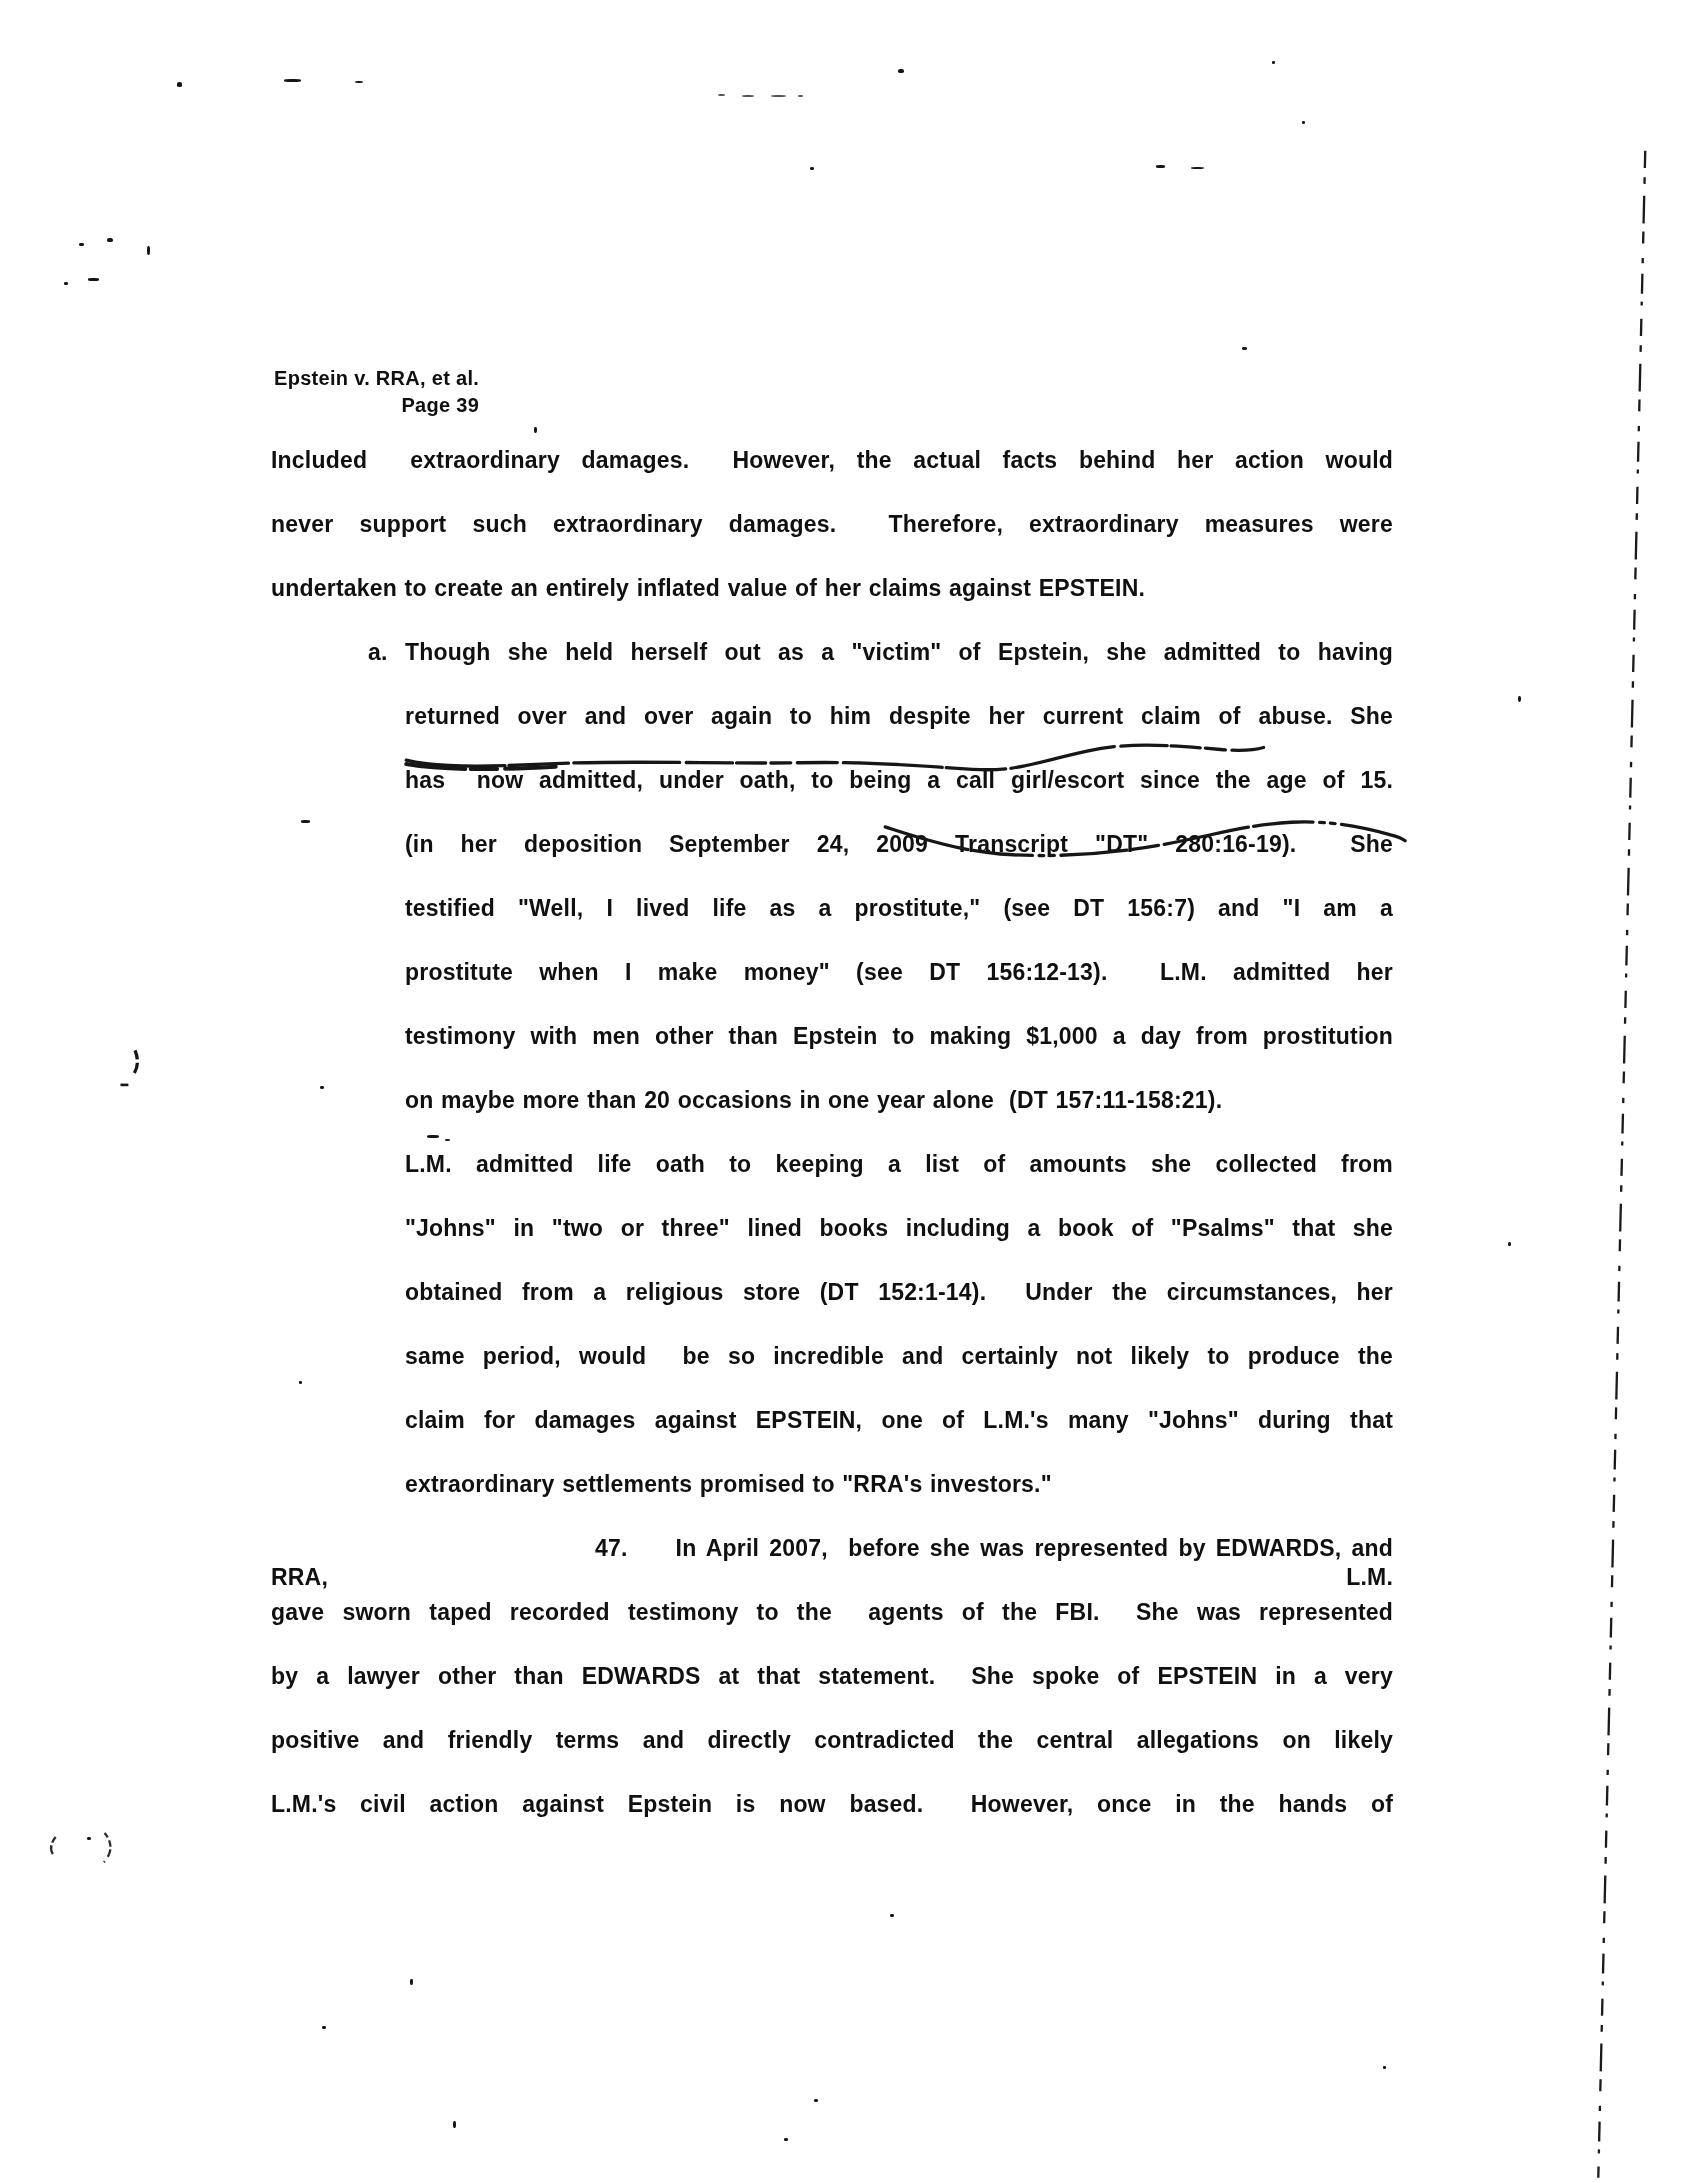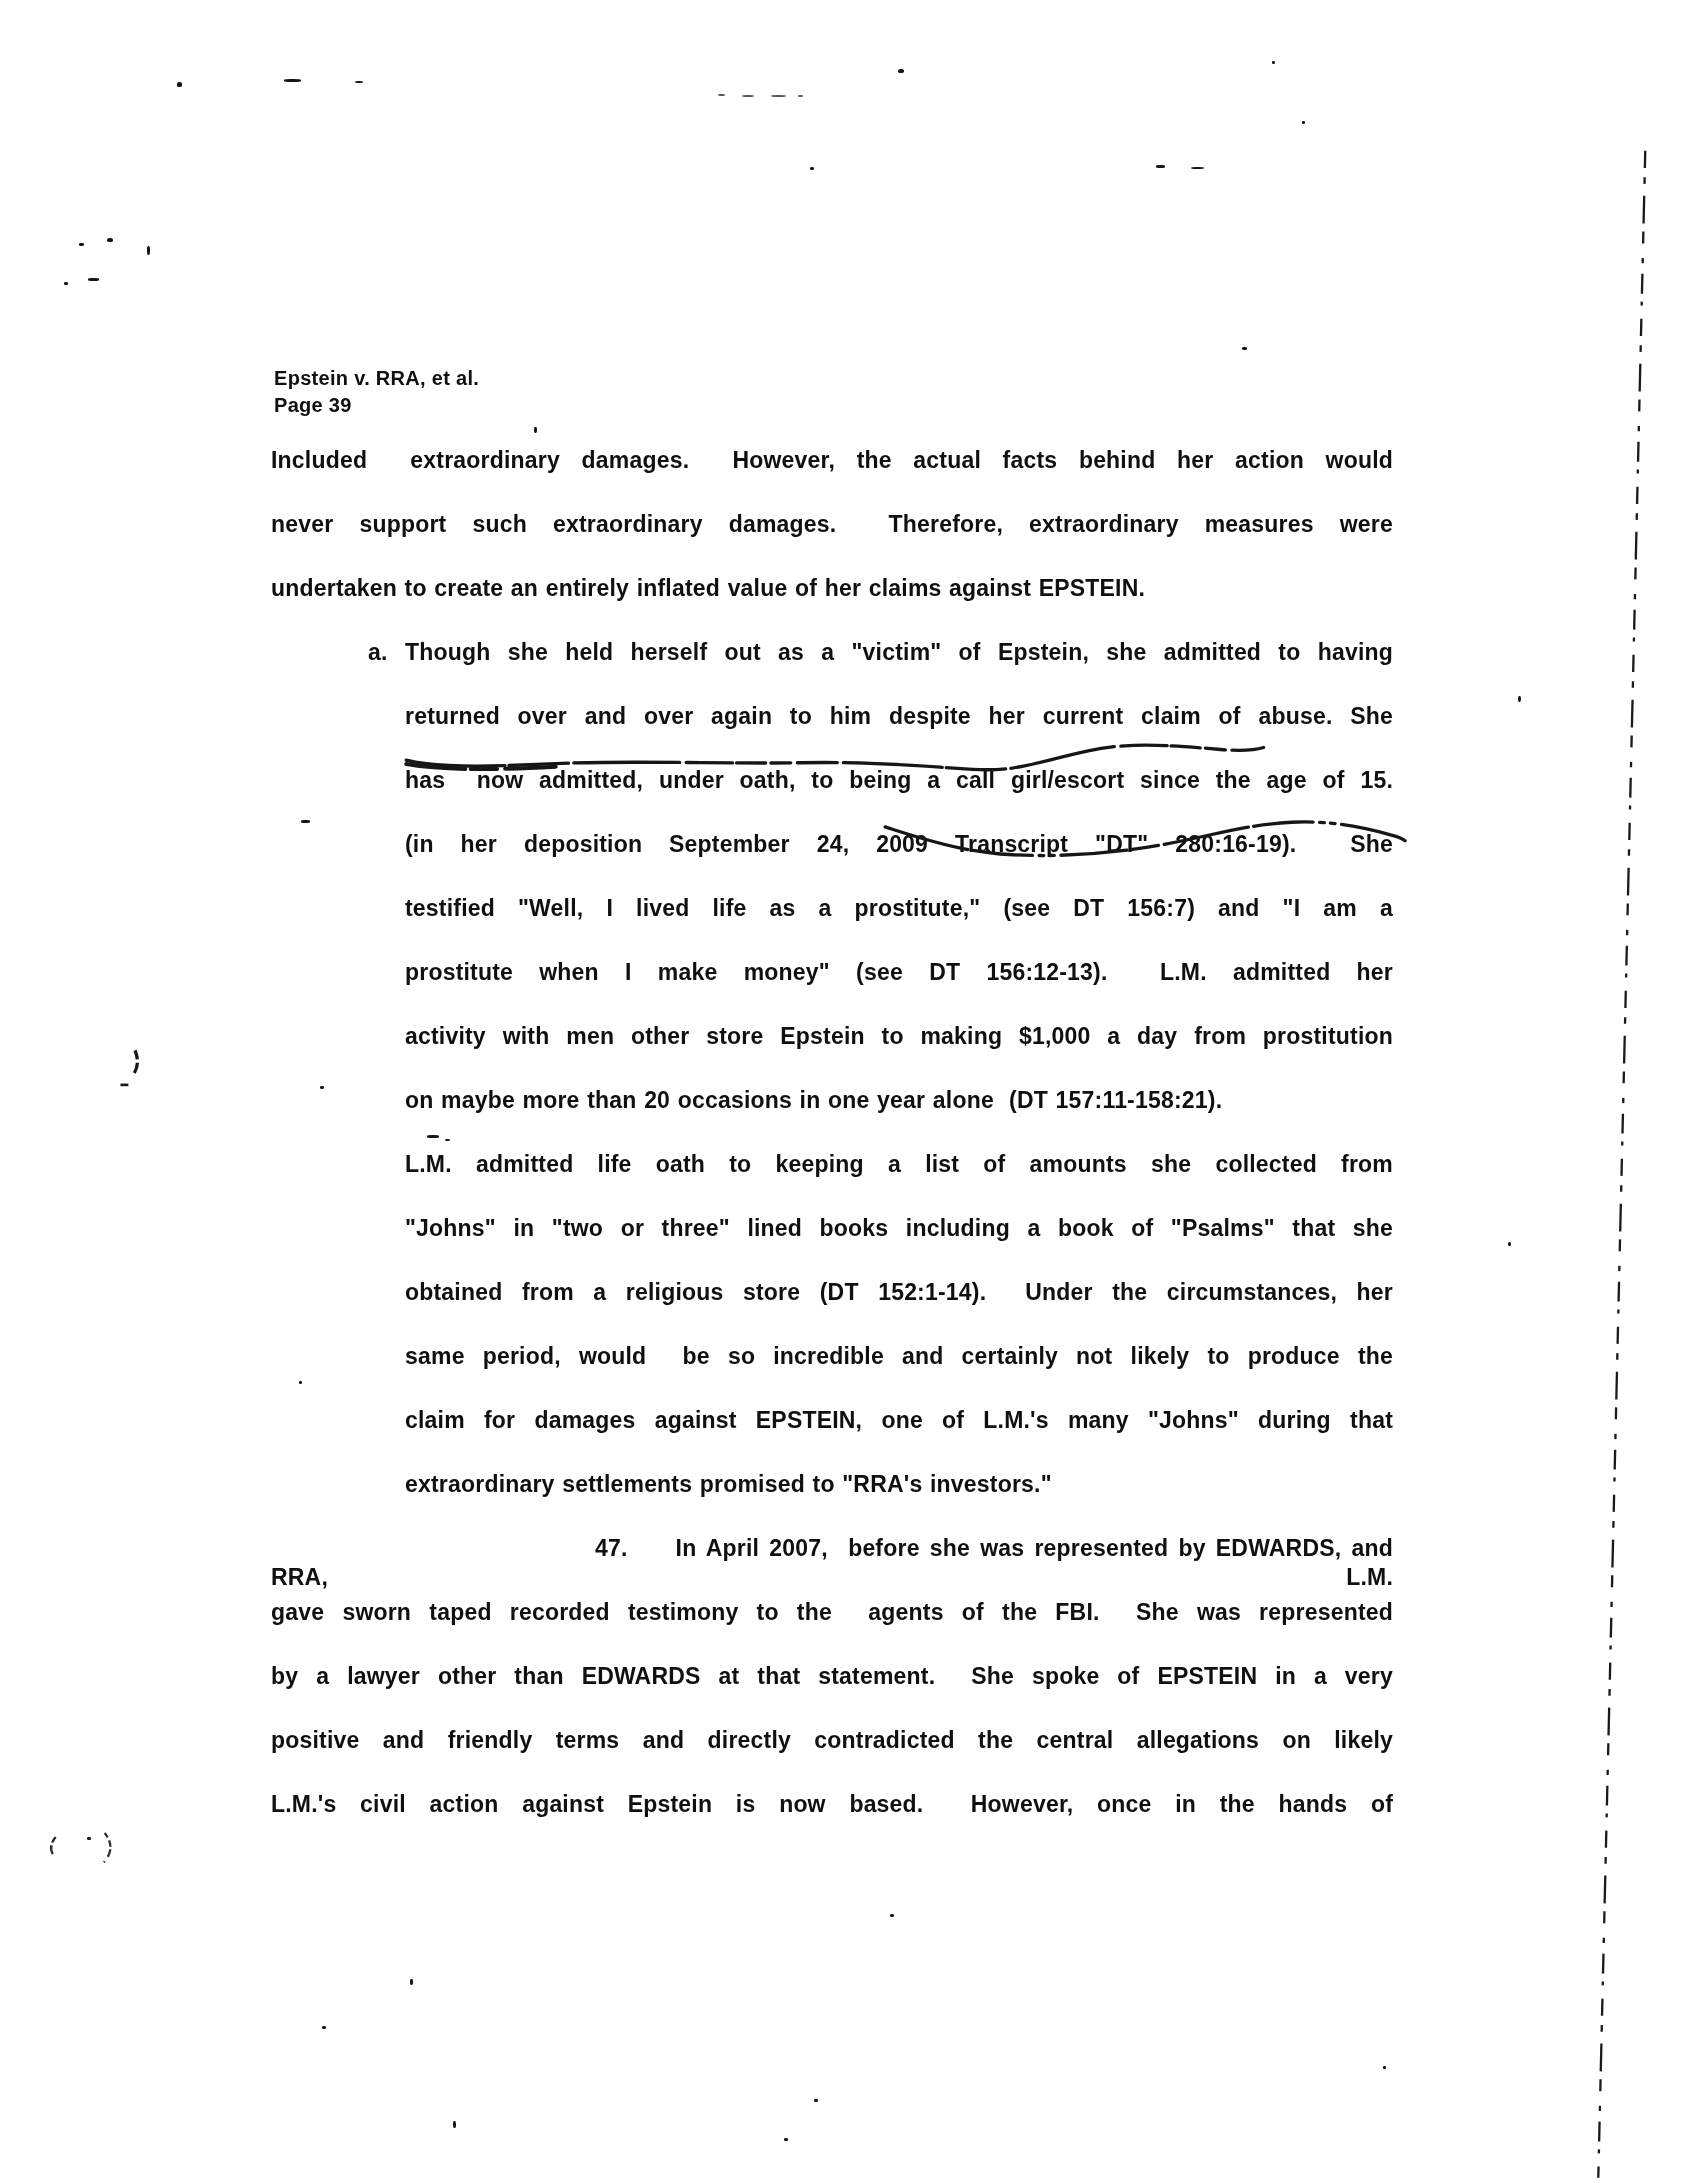--- a/index.html
+++ b/index.html
@@ -9,20 +9,21 @@
     background:#ffffff;
     font-family:"Liberation Sans", sans-serif;
     color:#101010;
     overflow:hidden;
   }
   
   .header{
     position:absolute;left:274px;top:365px;
     font-size:20px;font-weight:bold;line-height:27px;
     letter-spacing:0.3px;
+    text-align:right;
   }
   
   .textflow{
     position:absolute;left:271px;top:446px;width:1122px;
     font-size:23px;font-weight:bold;
     letter-spacing:0.2px;word-spacing:1px;
   }
   .line{
     position:relative;
     height:64px;
@@ -62,21 +63,21 @@
   <div class="textflow" id="textflow">
       <div class="line j">Included&nbsp; extraordinary damages.&nbsp; However, the actual facts behind her action would</div>
       <div class="line j">never support such extraordinary damages.&nbsp; Therefore, extraordinary measures were</div>
       <div class="line">undertaken to create an entirely inflated value of her claims against EPSTEIN.</div>
       <div class="line j indent"><span class="item-marker">a.</span>Though she held herself out as a "victim" of Epstein, she admitted to having</div>
       <div class="line j indent">returned over and over again to him despite her current claim of abuse. She</div>
       <div class="line j indent">has&nbsp; now admitted, under oath, to being a call girl/escort since the age of 15.</div>
       <div class="line j indent">(in her deposition September 24, 2009 Transcript "DT" 280:16-19).&nbsp; She</div>
       <div class="line j indent">testified "Well, I lived life as a prostitute," (see DT 156:7) and "I am a</div>
       <div class="line j indent">prostitute when I make money" (see DT 156:12-13).&nbsp; L.M. admitted her</div>
-      <div class="line j indent">activity with men other store Epstein to making $1,000 a day from prostitution</div>
+      <div class="line j indent">testimony with men other than Epstein to making $1,000 a day from prostitution</div>
       <div class="line indent">on maybe more than 20 occasions in one year alone&nbsp; (DT 157:11-158:21).</div>
       <div class="line j indent">L.M. admitted life oath to keeping a list of amounts she collected from</div>
       <div class="line j indent">"Johns" in "two or three" lined books including a book of "Psalms" that she</div>
       <div class="line j indent">obtained from a religious store (DT 152:1-14).&nbsp; Under the circumstances, her</div>
       <div class="line j indent">same period, would&nbsp; be so incredible and certainly not likely to produce the</div>
       <div class="line j indent">claim for damages against EPSTEIN, one of L.M.'s many "Johns" during that</div>
       <div class="line indent">extraordinary settlements promised to "RRA's investors."</div>
       <div class="line j" style="text-indent: 162px;"><span class="num-marker">47.</span>In April 2007,&nbsp; before she was represented by EDWARDS, and RRA, L.M.</div>
       <div class="line j">gave sworn taped recorded testimony to the&nbsp; agents of the FBI.&nbsp; She was represented</div>
       <div class="line j">by a lawyer other than EDWARDS at that statement.&nbsp; She spoke of EPSTEIN in a very</div>

